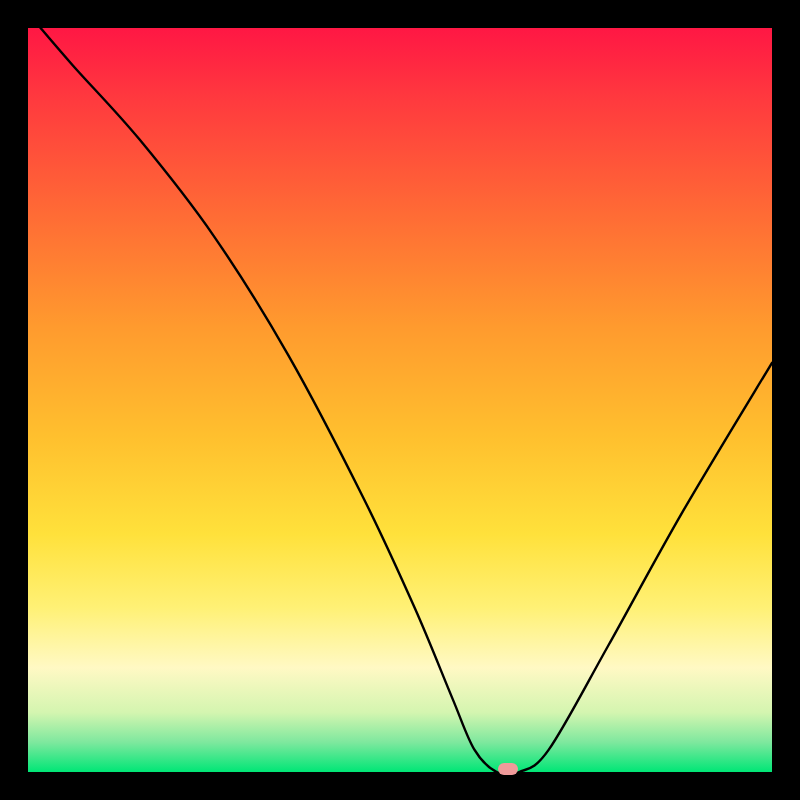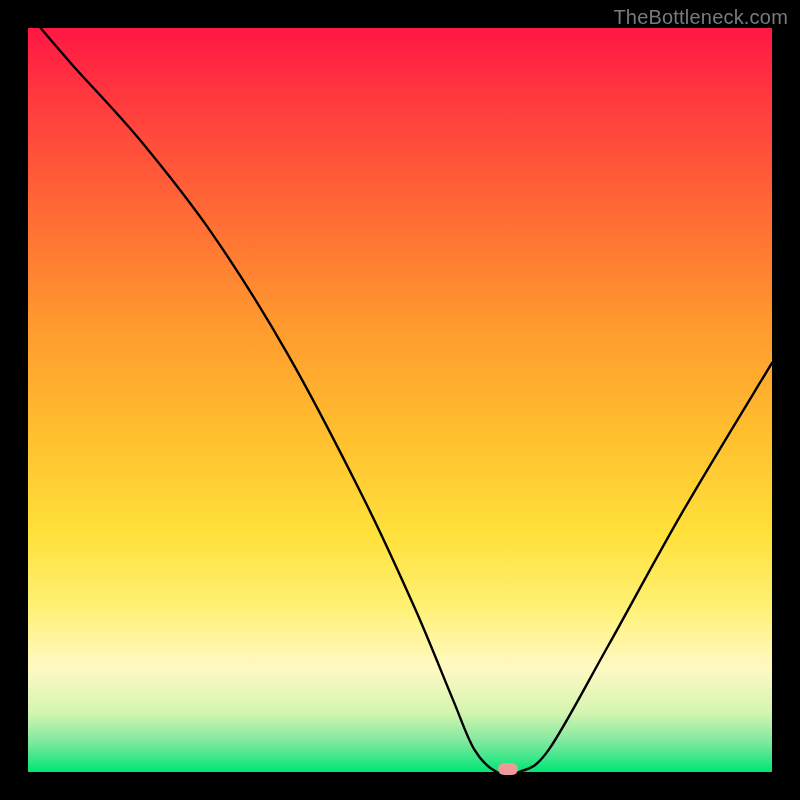--- a/index.html
+++ b/index.html
@@ -61,21 +61,20 @@
     height: 12px;
     border-radius: 6px;
     background: #ef9a9a;
     transform: translate(-50%, -50%);
   }
 </style>
 </head>
 <body>
 
 <div class="frame">
-  <div class="watermark">TheBottleneck.com</div>
 
   <div class="plot-area">
     <svg class="curve" viewBox="0 0 744 744" preserveAspectRatio="none">
       <path id="curve-path" fill="none" stroke="#000" stroke-width="2.4" stroke-linejoin="round" stroke-linecap="round" d="M 0,-14.879999999999995 C 7.44,-6.199999999999989 26.040000000000003,16.120000000000044 44.64,37.200000000000045 C 63.239999999999995,58.280000000000044 88.03999999999999,83.08000000000003 111.6,111.60000000000002 C 135.16,140.12000000000003 161.2,172.36000000000007 186,208.32000000000005 C 210.8,244.28000000000003 235.59999999999997,283.96 260.4,327.35999999999996 C 285.2,370.75999999999993 313.72,426.56000000000006 334.8,468.72 C 355.88,510.88 372,546.8399999999999 386.88,580.3199999999999 C 401.76,613.8 414.15999999999997,646.04 424.08,669.6 C 434,693.1600000000001 438.96,709.28 446.4,721.68 C 453.84,734.0799999999999 461.28000000000003,740.28 468.72,744 C 476.16,747.72 482.36,747.72 491.04,744 C 499.72,740.28 505.91999999999996,742.76 520.8,721.68 C 535.68,700.5999999999999 558,657.1999999999999 580.32,617.52 C 602.6400000000001,577.84 627.44,530.72 654.72,483.6 C 682,436.48 729.12,359.59999999999997 744,334.79999999999995"></path>
     </svg>
     <div id="marker" class="marker" style="left: 479.88px; top: 741px;"></div>
   </div>
 </div>
 
 </body></html>

